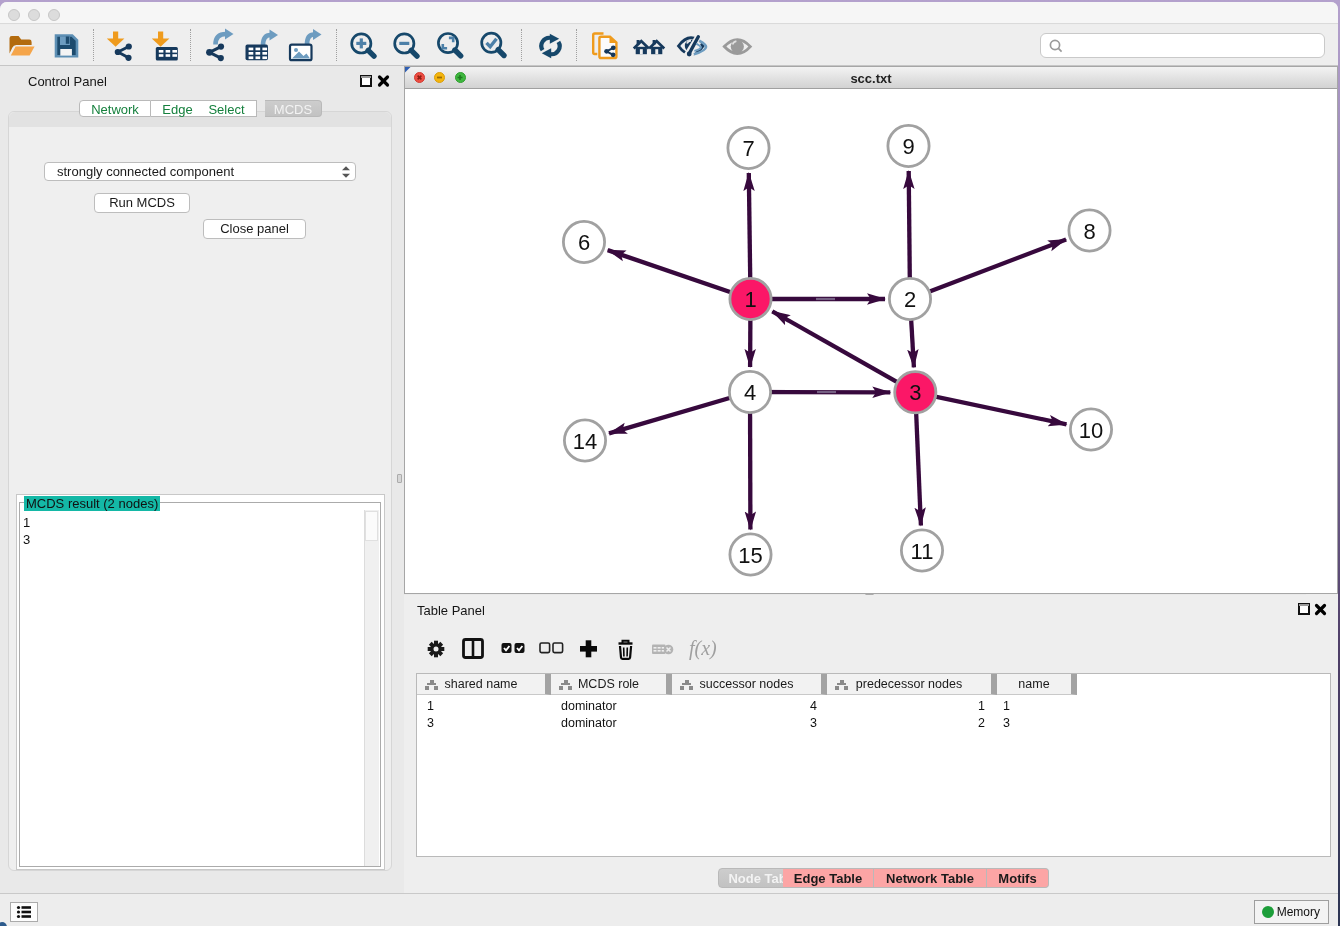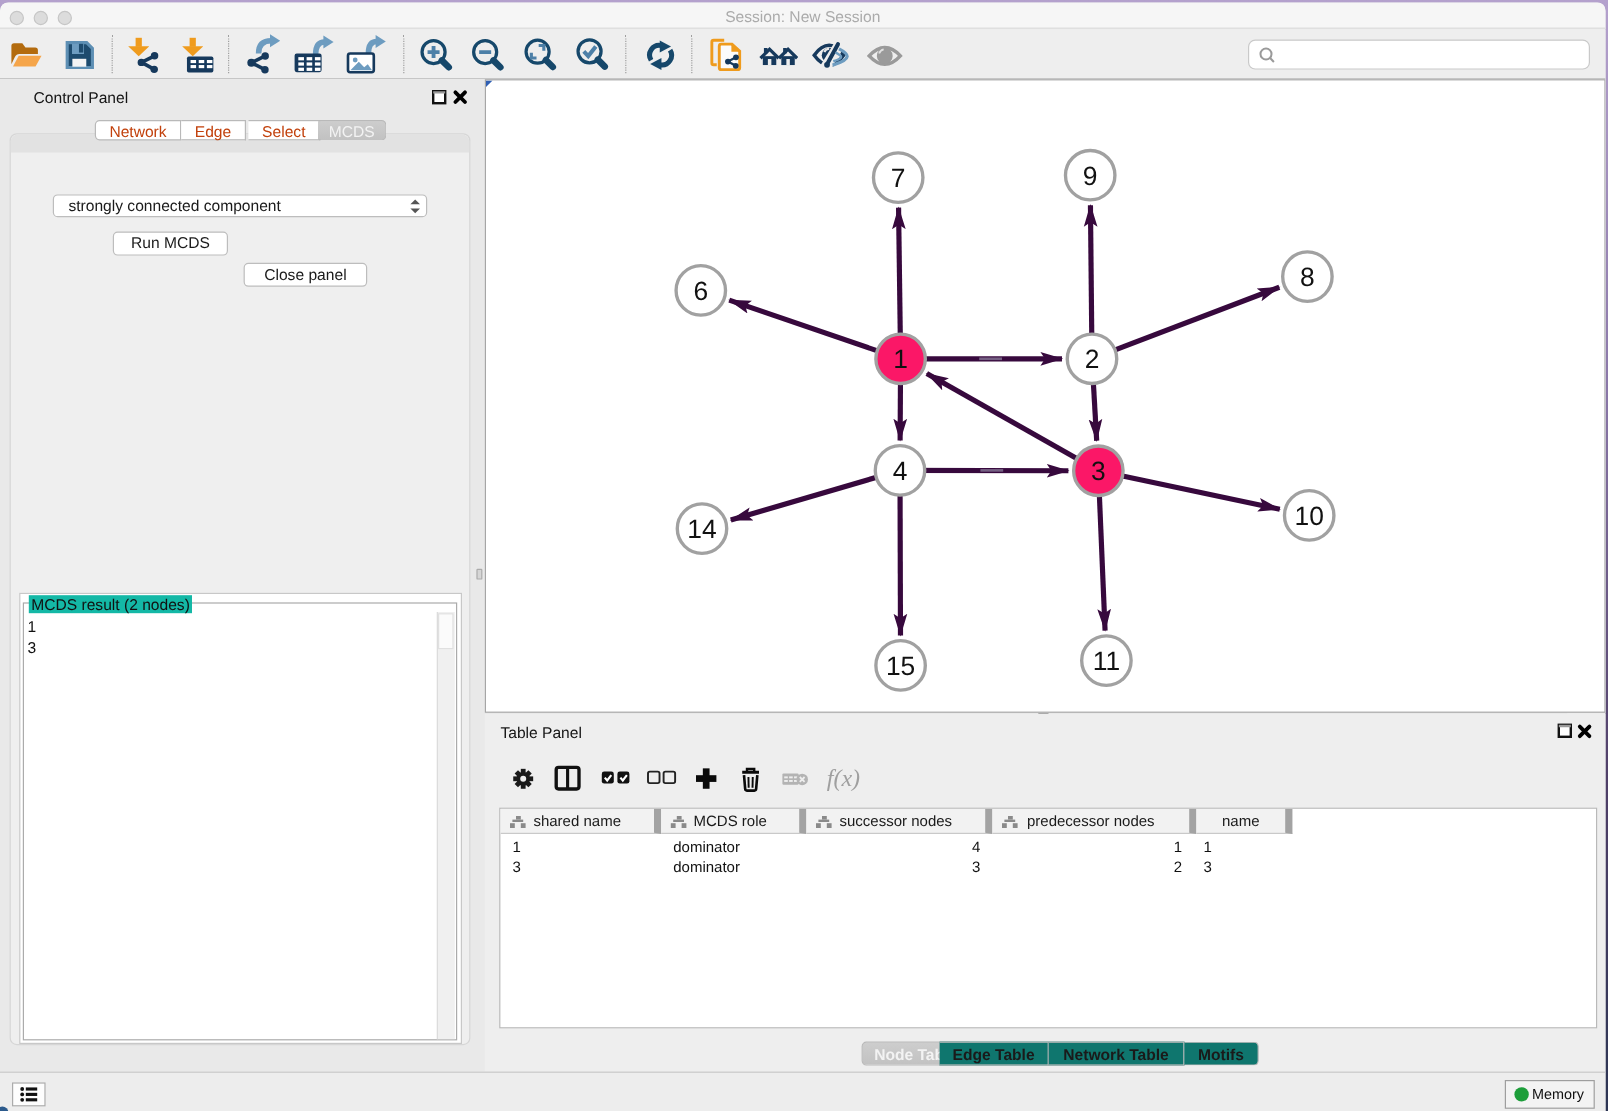--- a/index.html
+++ b/index.html
@@ -29,21 +29,21 @@
 #content { position:absolute; left:0; top:64px; width:1306px; height:827px;
   background:#e9e9e9; }
 
 
 #cpanel { position:absolute; left:0; top:0; width:400px; height:827px; background:#e9e9e9;}
 #cpanel-title { position:absolute; left:28px; top:8px; font-size:13px; color:#151515; }
 #cp-inner { position:absolute; left:8px; top:45px; width:384px; height:760px;
   background:#efefef; border:1px solid #d6d6d6; border-radius:6px; }
 #cp-band { position:absolute; left:0; top:0; width:100%; height:15px;
   background:#e2e2e2; border-radius:6px 6px 0 0; }
-.tabseg { position:absolute; top:34px; height:17px; font-size:13px; color:#c2410c;
+.tabseg { position:absolute; top:34px; height:17px; font-size:13px; color:#15803d;
   background:#fff; border:1px solid #b9b9b9; text-align:center; line-height:18px; z-index:5;}
 .btn { position:absolute; height:20px; background:#fff; border:1px solid #bdbdbd;
   border-radius:4px; font-size:13px; color:#1a1a1a; text-align:center; line-height:18px;}
 
 
 #netframe { position:absolute; left:404px; top:0; width:934px; height:528px;
   border:1px solid #a6a6a6; background:#fff; }
 #nettitle { position:absolute; left:0; top:0; width:932px; height:22px;
   background:linear-gradient(180deg,#f3f3f3,#d2d2d2); border-bottom:1px solid #a0a0a0; }
 .mtl { position:absolute; top:5px; width:11px; height:11px; border-radius:50%; }
@@ -54,35 +54,34 @@
 .thcell { position:absolute; top:0; height:21px; background:#f2f2f2;
   border-right:6px solid #a3a3a3; border-bottom:1px solid #c9c9c9;
   font-size:12.5px; color:#1a1a1a; text-align:center; line-height:21px; }
 .hico { position:absolute; left:8px; top:6px; width:13px; height:10px;
   background:
     linear-gradient(#8a8a8a,#8a8a8a) 4.5px 0/4px 3px no-repeat,
     linear-gradient(#8a8a8a,#8a8a8a) 0 6px/4px 4px no-repeat,
     linear-gradient(#8a8a8a,#8a8a8a) 9px 6px/4px 4px no-repeat,
     linear-gradient(#8a8a8a,#8a8a8a) 2px 3px/9px 2px no-repeat; }
 .trow { position:absolute; left:0; width:916px; height:17px; font-size:12.5px; color:#111; }
-.btab { position:absolute; top:0; height:20px; background:#0f766e; border:1px solid #b9b9b9;
+.btab { position:absolute; top:0; height:20px; background:#fca5a5; border:1px solid #b9b9b9;
   text-align:center; line-height:19px; color:#1a1a1a; }
 
 
 #statusbar { position:absolute; left:0; top:891px; width:1338px; height:35px;
   background:#ededed; border-top:1px solid #c9c9c9; }
 </style>
 </head>
 <body>
 <div id="win">
   <div id="titlebar">
     <div class="tl" style="left:8px;"></div>
     <div class="tl" style="left:27.5px;"></div>
     <div class="tl" style="left:47.5px;"></div>
-    <div id="wtitle">Session: New Session</div>
   </div>
   <div id="toolbar">
     <svg id="tb-icons" width="1338" height="41" viewBox="0 0 1338 41" style="position:absolute;left:0;top:0;">
 
       <path d="M9.5,30 L9.5,13.2 Q9.5,11 11.7,11 L18.6,11 L21.2,14.6 L29.3,14.6 Q31.6,14.6 31.6,16.9 L31.6,20 L16.2,20 Q13.6,20 12.4,22.6 L9.5,28.6 Z" fill="#b36b0e"></path>
       <path d="M15.6,21.4 L34.6,21.4 L29.6,30.4 L10.8,30.4 Z" fill="#f5a54a"></path>
 
       <path d="M56,10.5 h16.2 l4.8,4.8 v16 h-21 z" fill="#1d4b6e" stroke="#5d8fb4" stroke-width="2.6"></path>
       <rect x="60" y="11.5" width="10" height="8.5" fill="#6d9cc0"></rect>
       <rect x="65.8" y="11.5" width="3.6" height="7.3" fill="#1d4b6e"></rect>
@@ -246,21 +245,21 @@
         <g stroke="#000" stroke-width="3.2" stroke-linecap="round">
           <line x1="379.5" y1="11" x2="387.5" y2="19"></line>
             <line x1="387.5" y1="11" x2="379.5" y2="19"></line>
         </g>
       </svg>
       <div id="cp-inner">
           <div id="cp-band"></div>
         </div>
       <div class="tabseg" style="left:79px; width:72px; border-radius:4px 0 0 4px;">Network</div>
       <div class="tabseg" style="left:151px; width:54px; border-left:none;">Edge</div>
-      <div class="tabseg" style="left:207px; width:60px; border-left:none;">Select</div>
+      <div class="tabseg" style="left:197px; width:60px; border-left:none;">Select</div>
       <div class="tabseg" style="left:265px; width:57px; border-left:none; border-radius:0 4px 4px 0;
         background:linear-gradient(180deg,#cdcdcd,#c2c2c2); color:#f3f3f3;">MCDS</div>
       <div style="position:absolute; left:44px; top:96px; width:312px; height:19px;
         background:#fff; border:1px solid #bdbdbd; border-radius:4px; font-size:13px;
         color:#1a1a1a; line-height:17px; padding-left:12px;">strongly connected component</div>
       <svg width="16" height="16" viewBox="0 0 16 16" style="position:absolute; left:338px; top:98px;">
         <path d="M4,6.2 L8,2.2 L12,6.2 Z" fill="#555"></path>
         <path d="M4,9.8 L8,13.8 L12,9.8 Z" fill="#555"></path>
       </svg>
       <div class="btn" style="left:94px; top:127px; width:96px;">Run MCDS</div>
@@ -276,20 +275,38 @@
       <div style="position:absolute; left:365px; top:445px; width:13px; height:30px; background:#fbfbfb; border:1px solid #e0e0e0;"></div>
     </div>
     <div style="position:absolute; left:396.5px; top:408px; width:5px; height:9px;
       background:#d6d6d6; border:1px solid #ababab; border-radius:1px;"></div>
     <div style="position:absolute; left:865px; top:524px; width:9px; height:5px;
       background:#d6d6d6; border:1px solid #ababab; border-radius:1px;"></div>
     <div id="netframe">
       <svg width="8" height="8" viewBox="0 0 8 8" style="position:absolute;left:0;top:0;z-index:9;">
         <path d="M0,0 L5.5,0 L0,5.5 Z" fill="#2f5fb3"></path>
       </svg>
+      <div id="nettitle">
+        <div class="mtl" style="left:9px; background:#ee4d42; border:1px solid #d03b32;"></div>
+        <div class="mtl" style="left:29px; background:#f5b50d; border:1px solid #d99e0b;"></div>
+        <div class="mtl" style="left:49.5px; background:#3fb73f; border:1px solid #2f9e2f;"></div>
+        <svg width="70" height="22" viewBox="0 0 70 22" style="position:absolute;left:0;top:0;">
+          <g stroke="#8c1e12" stroke-width="1.6">
+              <line x1="12.6" y1="8.6" x2="16.4" y2="12.4"></line>
+              <line x1="16.4" y1="8.6" x2="12.6" y2="12.4"></line>
+            </g>
+          <line x1="32" y1="10.5" x2="37" y2="10.5" stroke="#9c6e05" stroke-width="1.8"></line>
+          <g stroke="#1e7a1e" stroke-width="1.6">
+              <line x1="52.5" y1="10.5" x2="57.5" y2="10.5"></line>
+              <line x1="55" y1="8" x2="55" y2="13"></line>
+            </g>
+        </svg>
+        <div style="position:absolute; left:0; top:4px; width:932px; text-align:center;
+          font-size:13px; font-weight:bold; color:#222;">scc.txt</div>
+      </div>
       <div id="graph" style="position:absolute; left:0; top:21px; width:932px; height:505px;">
       <svg width="932" height="505" viewBox="0 0 932 505" style="will-change:transform;">
         <defs>
           <marker id="arr" markerWidth="24" markerHeight="16" refX="18" refY="8" orient="auto" markerUnits="userSpaceOnUse">
             <path d="M19,8 L0,2.3 L3.8,8 L0,13.7 Z" fill="#37093d"></path>
           </marker>
         </defs>
         <g stroke="#37093d" stroke-width="4.3">
         <line x1="345.5" y1="211.0" x2="343.8" y2="85.0" marker-end="url(#arr)"></line>
         <line x1="345.5" y1="211.0" x2="202.7" y2="162.1" marker-end="url(#arr)"></line>

